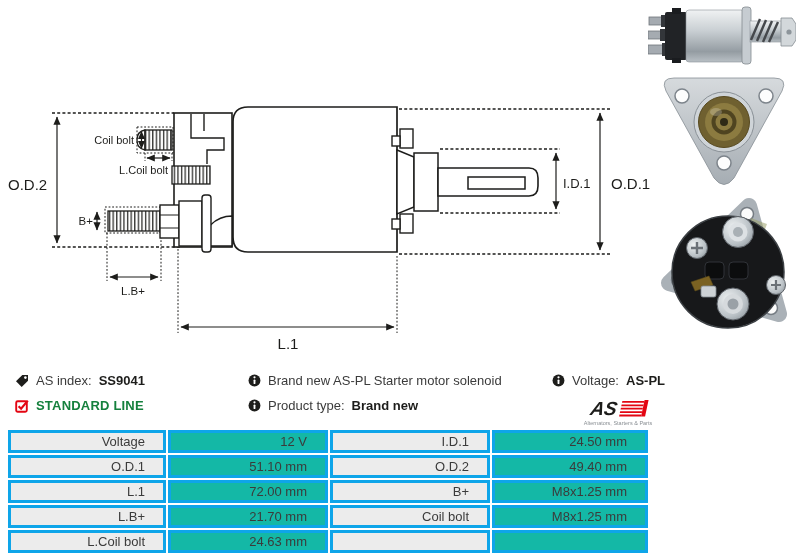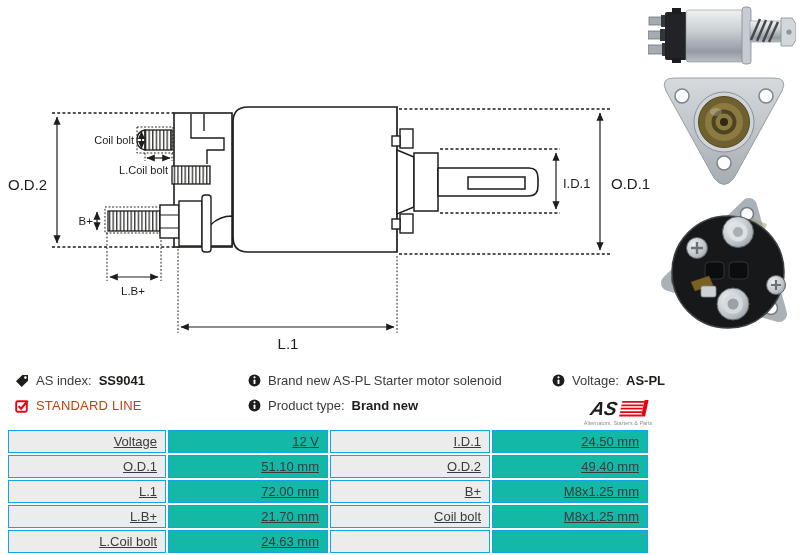--- a/index.html
+++ b/index.html
@@ -8,28 +8,28 @@
   svg text{font-family:"Liberation Sans",sans-serif;fill:#1d1d1b;}
   .diagram{position:absolute;left:0;top:0;}
   .photos{position:absolute;left:640px;top:0;width:160px;height:375px;}
   .photo{position:absolute;}
   
   .infobar{position:absolute;left:0;top:373px;width:768px;height:54px;font-size:13px;}
   .icol{position:absolute;top:0;display:flex;flex-direction:column;gap:10px;}
   .iline{display:flex;align-items:center;gap:7px;white-space:nowrap;line-height:15px;}
   .iline .lab{color:#3b3b3b;}
   .iline b{color:#1d1d1b;font-weight:bold;}
-  .red{color:#c2410c;font-weight:normal;letter-spacing:.2px;}
+  .red{color:#15803d;font-weight:bold;letter-spacing:.2px;}
   .logoblk{margin-left:34px;width:64px;display:flex;flex-direction:column;align-items:center;}
   .tagline{font-size:5.5px;color:#8a8f94;white-space:nowrap;margin-top:1px;}
   
   .spec{position:absolute;left:8px;top:430px;display:grid;
         grid-template-columns:158px 160px 160px 156px;grid-auto-rows:23px;gap:2px;font-size:13px;}
-  .cell{display:flex;align-items:center;justify-content:flex-end;padding-right:8px;
-        border:1px solid #0ea5e9;box-sizing:border-box;text-decoration:underline;}
+  .cell{display:flex;align-items:center;justify-content:flex-end;padding-right:18px;
+        border:3px solid #0ea5e9;box-sizing:border-box;}
   .lblc{background:#ececec;color:#3b3b3b;}
   .valc{background:#14b8a6;color:#3b3b3b;}
 </style>
 </head>
 <body>
 
 <div class="stage">
 
   <svg class="diagram" width="660" height="375" viewBox="0 0 660 375">
     <defs>

